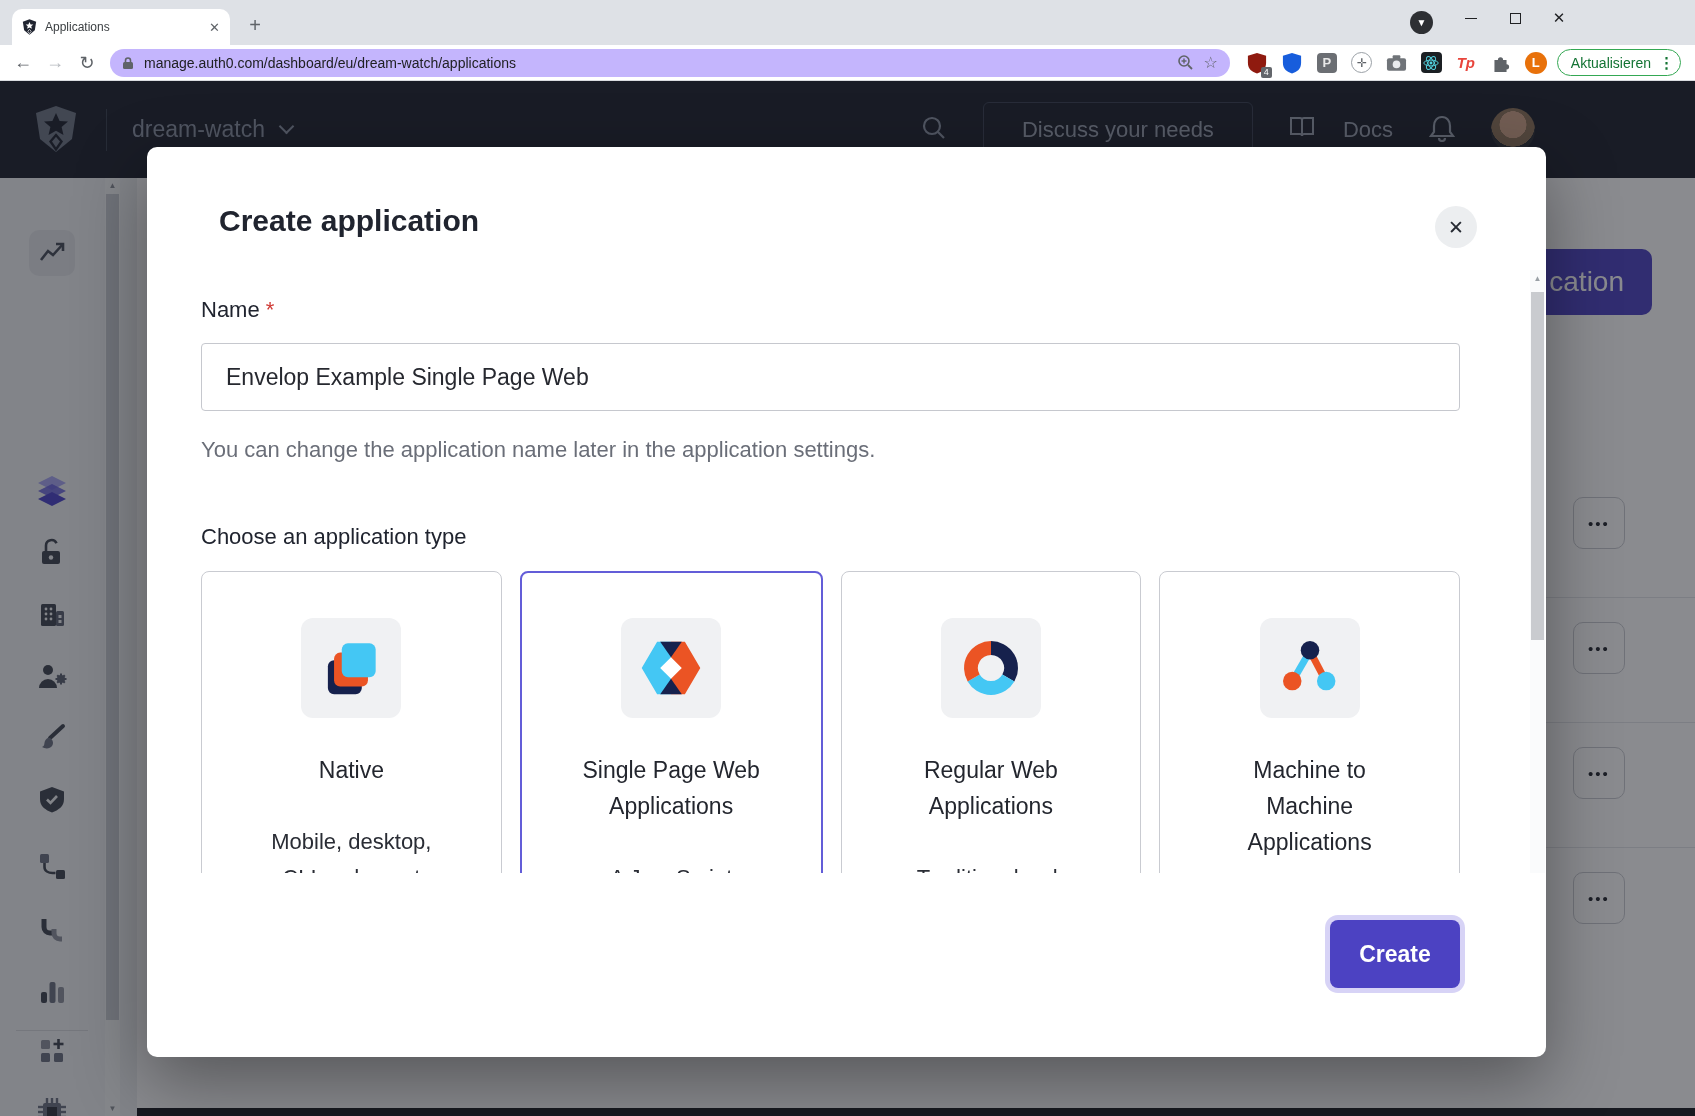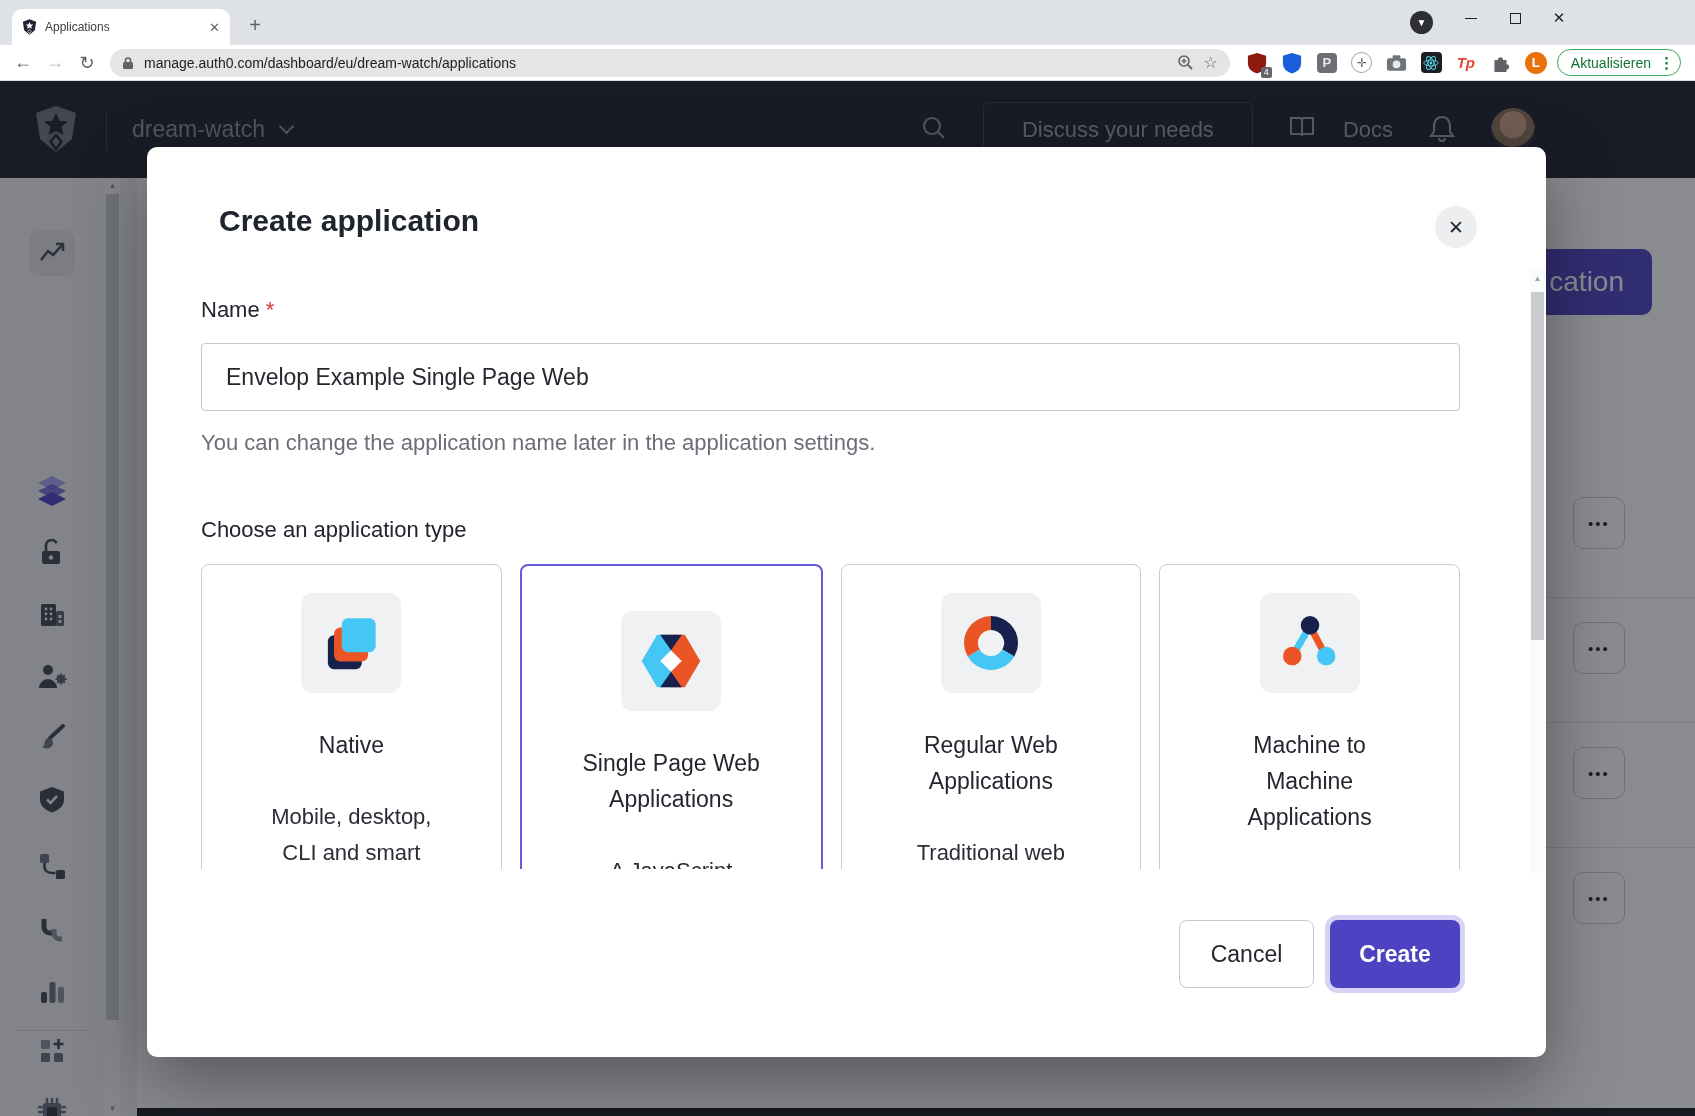--- a/index.html
+++ b/index.html
@@ -20,21 +20,21 @@
   .win-btn{position:absolute;top:4px;width:36px;height:28px;display:flex;align-items:center;justify-content:center;color:#202124;}
   .wb-min{right:206px;}.wb-max{right:162px;}.wb-close{right:118px;font-size:15px;}
   .wb-min i{display:block;width:12px;border-top:1.6px solid #202124;}
   .wb-max i{display:block;width:11px;height:11px;border:1.6px solid #202124;}
 
   .toolbar{position:absolute;top:45px;left:0;right:0;height:36px;background:#fff;
            border-bottom:1px solid #dadce0;display:flex;align-items:center;padding:0 8px;gap:2px;}
   .nav-ico{width:30px;height:30px;display:flex;align-items:center;justify-content:center;
            font-size:18px;color:#5f6368;}
   .nav-ico.fwd{color:#b7babf;}
-  .urlbar{flex:1;height:28px;background:#e5e5e5;border-radius:14px;display:flex;align-items:center;
+  .urlbar{flex:1;height:28px;background:#c4b5fd;border-radius:14px;display:flex;align-items:center;
           padding:0 12px;gap:10px;margin:0 6px;min-width:0;}
   .url-text{font-size:14px;color:#202124;flex:1;white-space:nowrap;overflow:hidden;}
   .url-ico{display:flex;align-items:center;color:#5f6368;}
   .ext-row{display:flex;align-items:center;gap:13px;padding:0 8px;}
   .ext{position:relative;width:22px;height:22px;display:flex;align-items:center;justify-content:center;}
   .ext-badge{position:absolute;right:-4px;bottom:-4px;background:#63666b;color:#fff;font-size:9px;
              padding:1px 3px;border-radius:2px;line-height:1;}
   .ext-p{width:20px;height:20px;border-radius:4px;background:#6b6e73;color:#e8e8e8;font-size:13px;
          font-weight:bold;display:flex;align-items:center;justify-content:center;}
   .ext-cross{width:21px;height:21px;border-radius:50%;background:#fff;border:1.5px solid #9aa0a6;
@@ -89,25 +89,25 @@
   .modal-title{position:absolute;left:54px;top:56px;font-size:30px;font-weight:700;color:#20242f;line-height:36px;margin-left:18px;}
   .modal-close{position:absolute;left:1288px;top:59px;width:42px;height:42px;border-radius:50%;
                background:#eceef0;border:none;display:flex;align-items:center;justify-content:center;
                font-size:19px;color:#262a33;}
   .scrollwrap{position:absolute;left:0;top:123px;width:1399px;height:603px;overflow:hidden;}
   .inner{padding:0 86px 0 54px;}
   .name-label{margin-top:27px;font-size:22px;color:#20242f;}
   .req{color:#d03b36;margin-left:6px;}
   .name-input{margin-top:20px;width:100%;height:68px;border:1px solid #c6c8ce;border-radius:4px;
               font-size:23px;color:#26282f;padding:0 24px;background:#fff;font-family:inherit;display:block;}
-  .help-text{margin-top:17px;font-size:22px;color:#6a6e78;line-height:30px;}
+  .help-text{margin-top:24px;font-size:22px;color:#6a6e78;line-height:30px;}
   .type-heading{margin-top:59px;font-size:22px;color:#20242f;}
   .cards{margin-top:21px;display:flex;gap:18px;height:305px;overflow:hidden;}
   .type-card{flex:1;border:1px solid #c9cbd1;border-radius:8px;background:#fff;text-align:center;
-             padding-top:28px;height:420px;}
+             padding-top:46px;height:420px;}
   .type-card.selected{border:2px solid #635dd8;padding-top:45px;}
   .tile{width:100px;height:100px;background:#f0f1f3;border-radius:12px;margin:0 auto;
         display:flex;align-items:center;justify-content:center;}
   .card-title{margin-top:34px;font-size:23px;color:#23262e;line-height:36px;white-space:pre-line;}
   .card-desc{margin-top:36px;font-size:22px;color:#2a2d35;line-height:36px;white-space:pre-line;}
   .msb{position:absolute;right:1px;top:123px;width:15px;height:603px;background:#fafbfc;}
   .msb .arrow{position:absolute;top:4px;left:0;width:15px;text-align:center;font-size:8px;color:#9aa0a6;}
   .msb .thumb{position:absolute;left:1px;top:22px;width:13px;height:348px;background:#c9cbcf;}
   .footer{position:absolute;right:86px;bottom:69px;display:flex;gap:16px;}
   .btn-cancel{width:135px;height:68px;border:1px solid #c6c8ce;border-radius:8px;background:#fff;
@@ -501,18 +501,17 @@
         </div>
       </div>
     </div>
 
     <div class="msb">
       <span class="arrow">▲</span>
       <span class="thumb"></span>
     </div>
 
     <div class="footer">
-      <button class="btn-cancel">Cancel</button>
       <button class="btn-create">Create</button>
     </div>
   </div>
 
 </div>
 
 </body></html>

